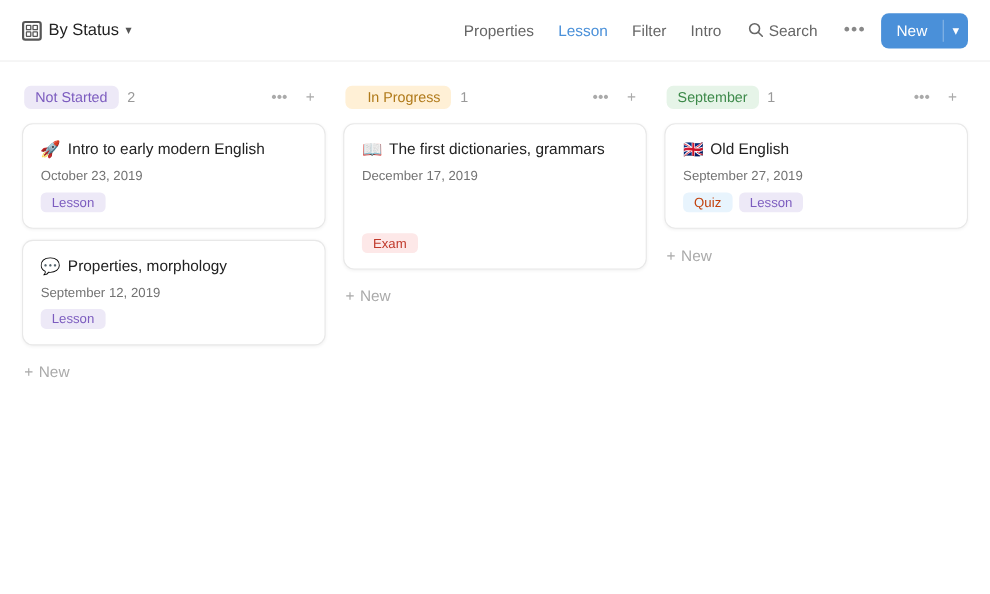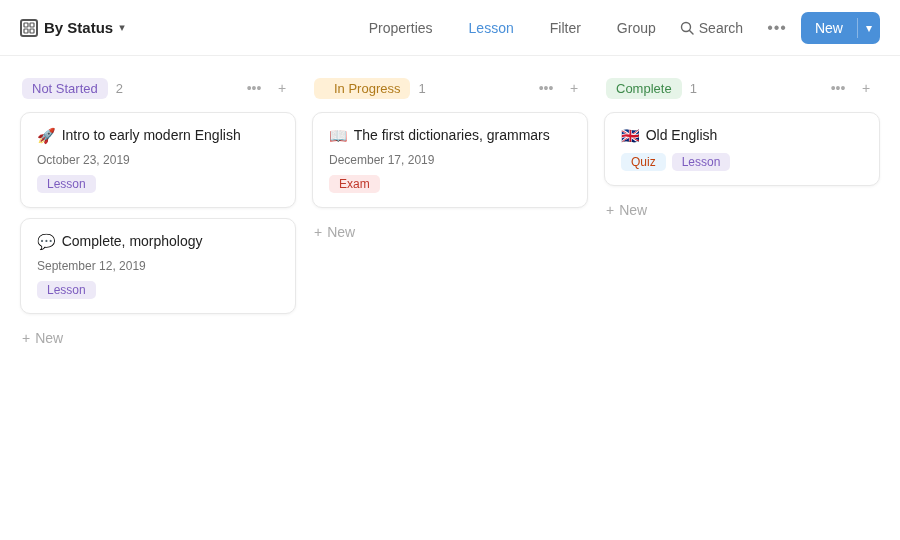--- a/index.html
+++ b/index.html
@@ -33,31 +33,31 @@
       width: 18px;
       height: 18px;
       border: 2px solid #555;
       border-radius: 3px;
       font-size: 9px;
       color: #555;
       flex-shrink: 0;
     }
     .by-status-label {
       font-size: 15px;
-      font-weight: 700;
+      font-weight: 400;
       color: #222;
     }
     .chevron-icon {
       font-size: 11px;
       color: #555;
     }
     .toolbar-nav {
       display: flex;
       align-items: center;
-      gap: 16px;
+      gap: 2px;
     }
     .nav-item {
       padding: 5px 10px;
       font-size: 14px;
       color: #666;
       cursor: pointer;
       border-radius: 5px;
     }
     .nav-item.active { color: #4a90d9; font-weight: 500; }
     .nav-badge {
@@ -70,21 +70,20 @@
       border-radius: 10px;
       margin-left: 4px;
     }
     .toolbar-right {
       display: flex;
       align-items: center;
       gap: 4px;
     }
     .icon-btn {
       display: flex;
-      align-items: center;
       gap: 5px;
       padding: 5px 10px;
       font-size: 14px;
       color: #666;
       cursor: pointer;
       border-radius: 5px;
     }
     .more-dots {
       font-size: 16px;
       letter-spacing: 1px;
@@ -225,20 +224,21 @@
       font-size: 12px;
       font-weight: 500;
     }
     .tag.lesson {
       background: #ede9f7;
       color: #7c5cbf;
     }
     .tag.exam {
       background: #fde8e8;
       color: #c0392b;
+      margin-top: 37px;
     }
     .tag.quiz {
       background: #e8f4fd;
       color: #c2410c;
     }
 
     .add-new-row {
       display: flex;
       align-items: center;
       gap: 5px;
@@ -266,21 +266,21 @@
       </svg>
     </span>
     <span class="by-status-label">By Status</span>
     <span class="chevron-icon">▾</span>
   </div>
 
   <nav class="toolbar-nav">
     <span class="nav-item">Properties</span>
     <span class="nav-item active">Lesson</span>
     <span class="nav-item">Filter</span>
-    <span class="nav-item">Group</span>
+    <span class="nav-item">Intro</span>
   </nav>
 
   <div class="toolbar-right">
     <span class="icon-btn">
       <svg width="14" height="14" viewBox="0 0 14 14" fill="none">
         <circle cx="6" cy="6" r="4.5" stroke="#666" stroke-width="1.4"></circle>
         <line x1="9.5" y1="9.5" x2="13" y2="13" stroke="#666" stroke-width="1.4" stroke-linecap="round"></line>
       </svg>
       <span>Search</span>
     </span>
@@ -309,21 +309,21 @@
           <span>Intro to early modern English</span>
         </div>
         <div class="card-date">October 23, 2019</div>
         <div class="card-tags">
           <span class="tag lesson">Lesson</span>
         </div>
       </div>
       <div class="card">
         <div class="card-title">
           <span class="card-emoji">💬</span>
-          <span>Complete, morphology</span>
+          <span>Properties, morphology</span>
         </div>
         <div class="card-date">September 12, 2019</div>
         <div class="card-tags">
           <span class="tag lesson">Lesson</span>
         </div>
       </div>
       <div class="add-new-row">
         <span class="plus-icon">+</span>
         <span>New</span>
       </div>
@@ -347,32 +347,33 @@
           <span class="tag exam">Exam</span>
         </div>
       </div>
       <div class="add-new-row">
         <span class="plus-icon">+</span>
         <span>New</span>
       </div>
     </div>
     <div class="column">
       <div class="column-header">
-        <span class="status-badge complete">Complete</span>
+        <span class="status-badge complete">September</span>
         <span class="col-count">1</span>
         <div class="col-actions">
           <span class="col-action-btn">•••</span>
           <span class="col-action-btn">+</span>
         </div>
       </div>
       <div class="card">
         <div class="card-title">
           <span class="card-emoji">🇬🇧</span>
           <span>Old English</span>
         </div>
+        <div class="card-date">September 27, 2019</div>
         <div class="card-tags">
           <span class="tag quiz">Quiz</span>
           <span class="tag lesson">Lesson</span>
         </div>
       </div>
       <div class="add-new-row">
         <span class="plus-icon">+</span>
         <span>New</span>
       </div>
     </div>

